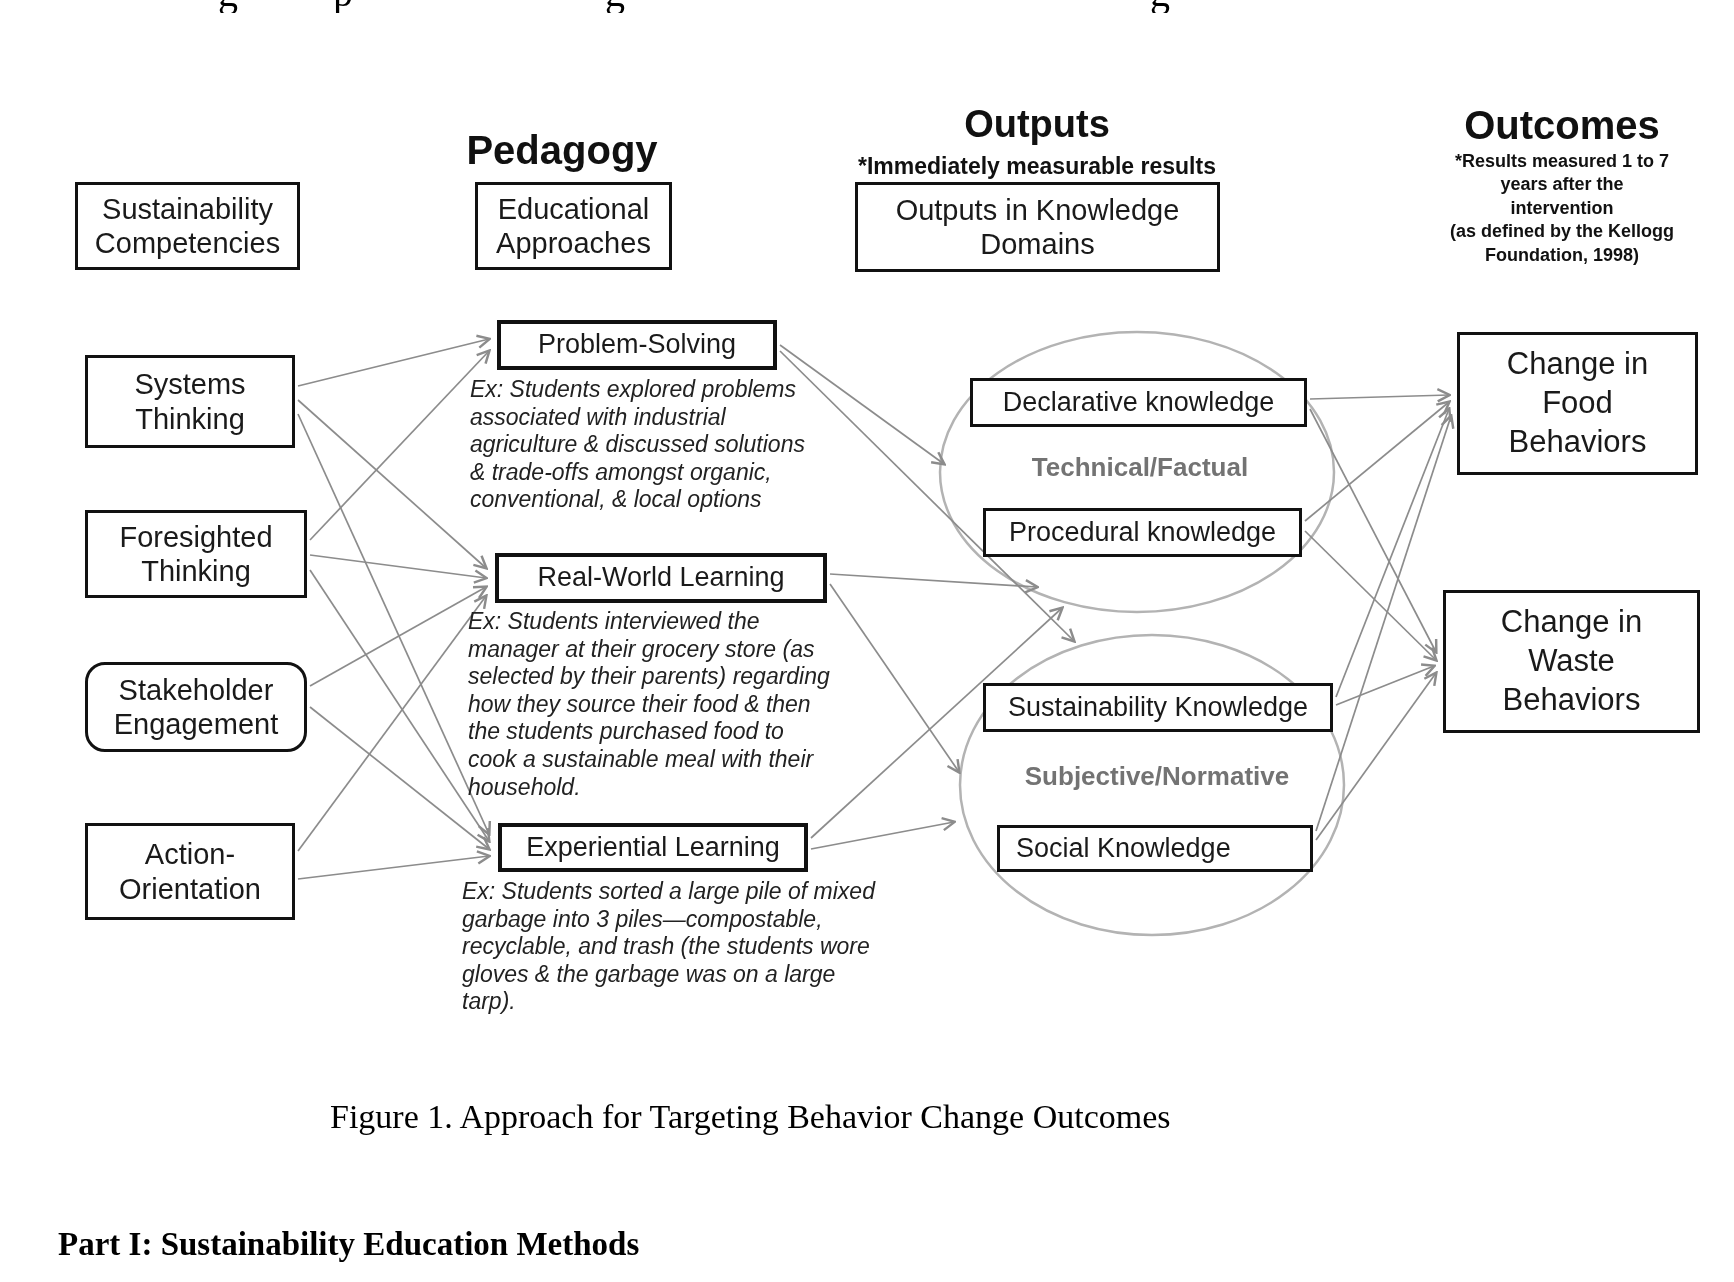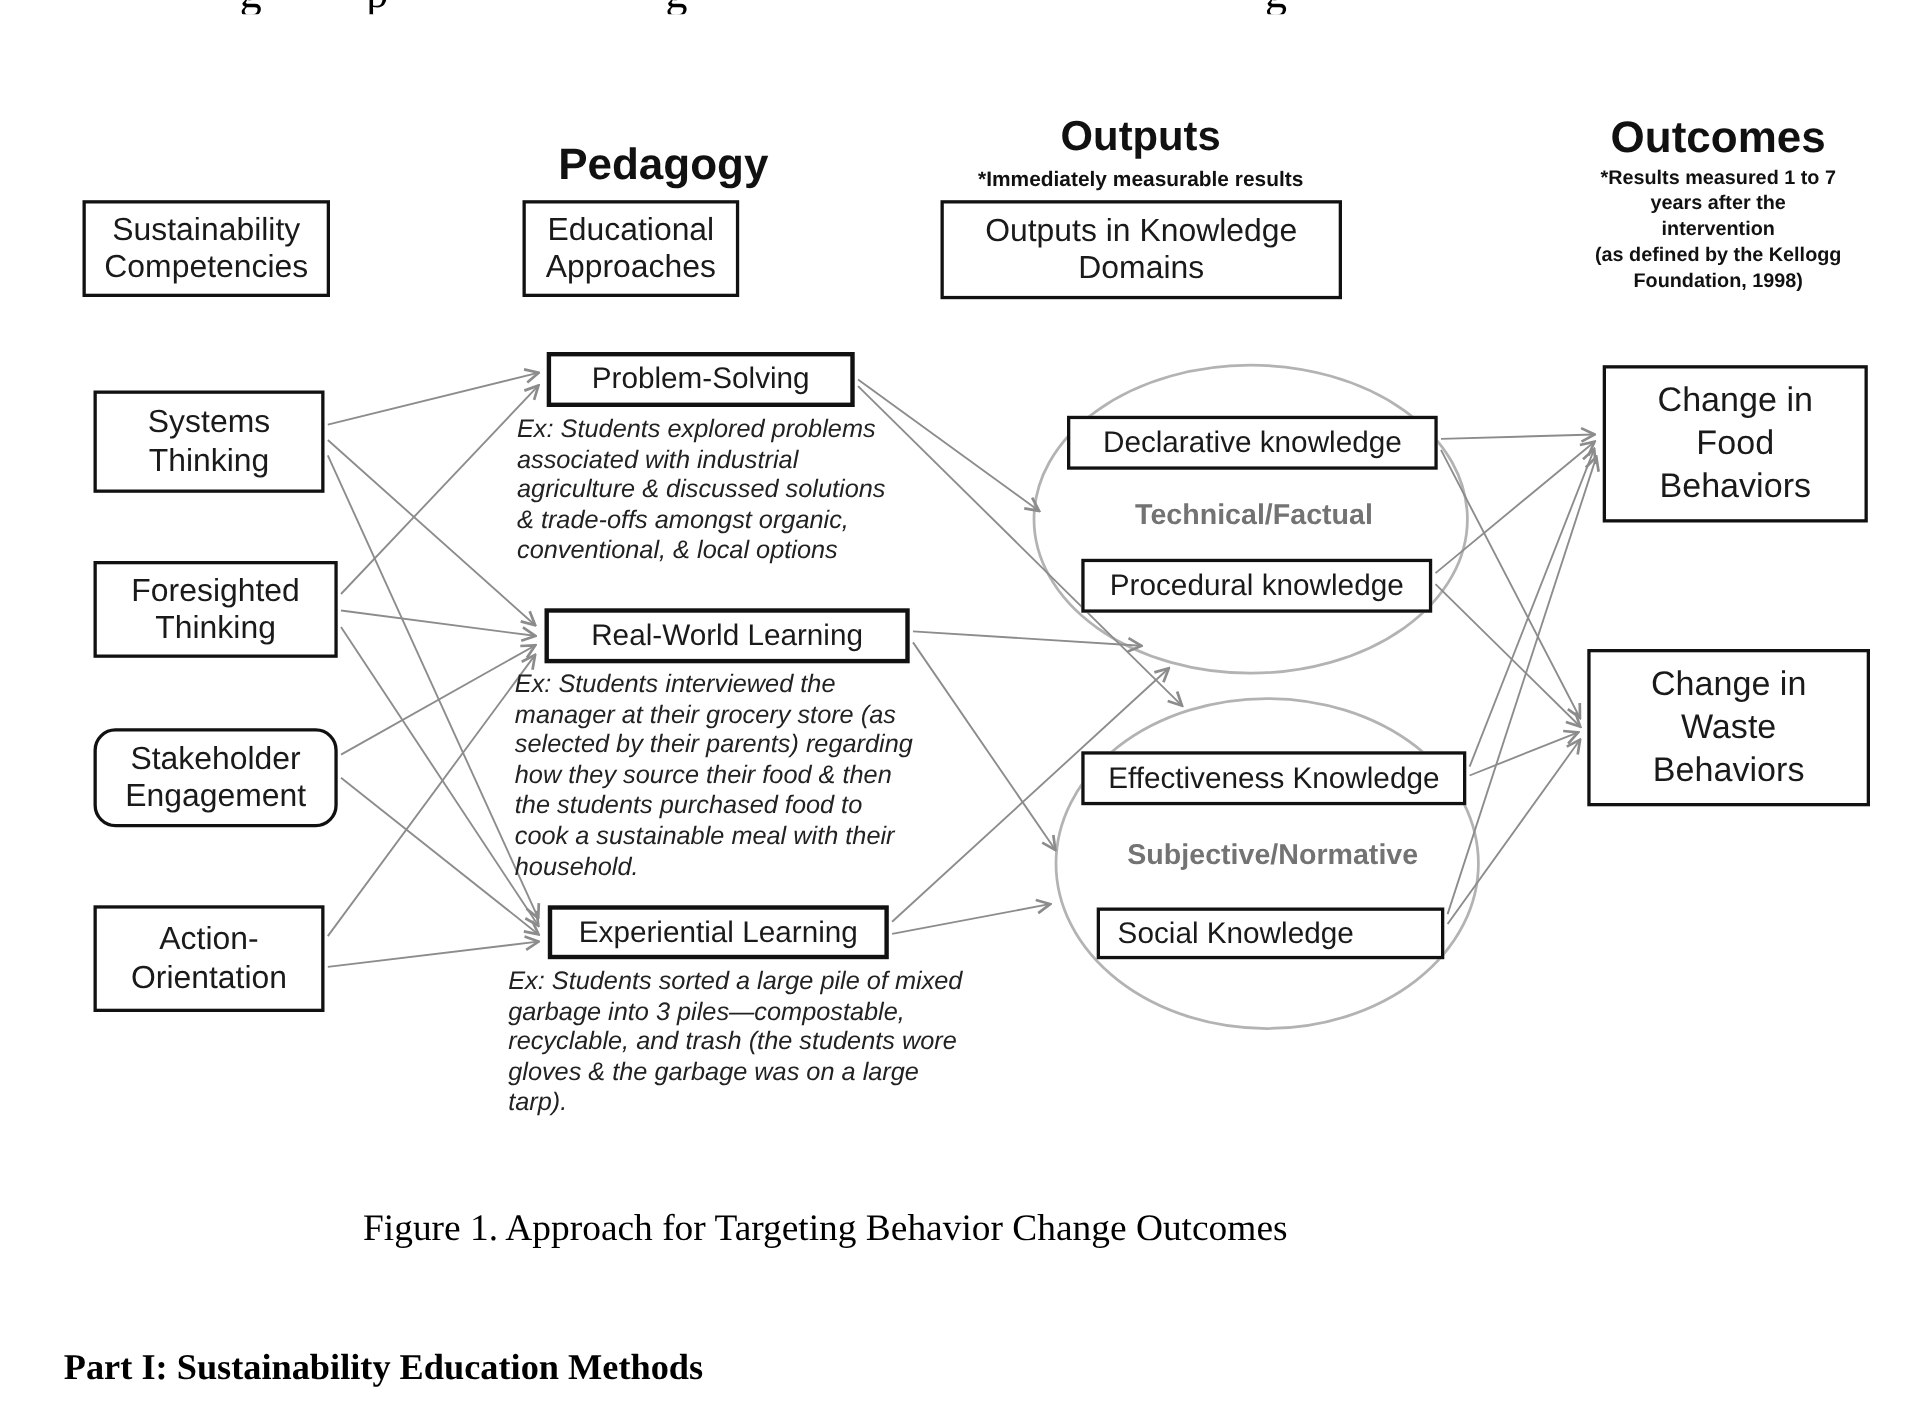--- a/index.html
+++ b/index.html
@@ -7,21 +7,21 @@
     position:relative;width:1734px;height:1282px;background:#ffffff;
     font-family:"Liberation Sans",sans-serif;color:#1a1a1a;overflow:hidden;
   }
   #arrow-layer{position:absolute;left:0;top:0;width:1734px;height:1282px;z-index:1;}
   .pre{white-space:pre-line;}
   .col-header{
     position:absolute;font-weight:bold;font-size:40px;color:#111;
     text-align:center;z-index:2;letter-spacing:0px;
   }
   .col-sub{
-    position:absolute;font-weight:bold;font-size:19px;color:#111;
+    position:absolute;font-weight:bold;font-size:23px;color:#111;
     text-align:center;z-index:2;line-height:1.3;
   }
   .box{
     position:absolute;border:3px solid #111;background:#fff;z-index:2;
     display:flex;align-items:center;justify-content:center;text-align:center;
     line-height:1.18;box-sizing:border-box;
   }
   .hdr-box{font-size:29px;}
   .theme-box{font-size:29px;}
   .ped-box{border-width:4px;font-size:27px;}
@@ -50,21 +50,21 @@
     position:absolute;top:-31px;font-family:"Liberation Serif",serif;font-size:40px;color:#000;
   }
   .top-crop .f0{left:218px;}
   .top-crop .f1{left:333px;}
   .top-crop .f2{left:605px;}
   .top-crop .f3{left:1150px;}
 
   
   .themes-header{left:70px;top:128px;width:200px;}
   .themes-hbox{left:75px;top:182px;width:225px;height:88px;}
-  .pedagogy-header{left:462px;top:128px;width:200px;margin-left:41px;}
+  .pedagogy-header{left:462px;top:128px;width:200px;}
   .pedagogy-hbox{left:475px;top:182px;width:197px;height:88px;}
   .outputs-header{left:887px;top:103px;width:300px;font-size:38px;}
   .outputs-sub{left:837px;top:152px;width:400px;}
   .outputs-hbox{left:855px;top:182px;width:365px;height:90px;}
   .outcomes-header{left:1412px;top:103px;width:300px;}
   .outcomes-sub{left:1412px;top:150px;width:300px;font-size:18px;}
   .systems-box{left:85px;top:355px;width:210px;height:93px;}
   .foresighted-box{left:85px;top:510px;width:222px;height:88px;}
   .stakeholder-box{left:85px;top:662px;width:222px;height:90px;border-radius:20px;}
   .action-box{left:85px;top:823px;width:210px;height:97px;}
@@ -179,21 +179,21 @@
   <div class="ex-text ex3 pre">Ex:  Students sorted a large pile of mixed
 garbage into 3 piles—compostable,
 recyclable, and trash (the students wore
 gloves &amp; the garbage was on a large
 tarp).</div>
 
   <div class="box out-box declarative-box">Declarative knowledge</div>
   <div class="gray-label technical-label">Technical/Factual</div>
   <div class="box out-box procedural-box">Procedural knowledge</div>
 
-  <div class="box out-box effectiveness-box">Effectiveness Knowledge</div>
+  <div class="box out-box effectiveness-box">Sustainability Knowledge</div>
   <div class="gray-label subjective-label">Subjective/Normative</div>
   <div class="box out-box social-box">Social Knowledge</div>
 
   <div class="box outc-box food-box pre">Change in
 Food
 Behaviors</div>
   <div class="box outc-box waste-box pre">Change in
 Waste
 Behaviors</div>
 

